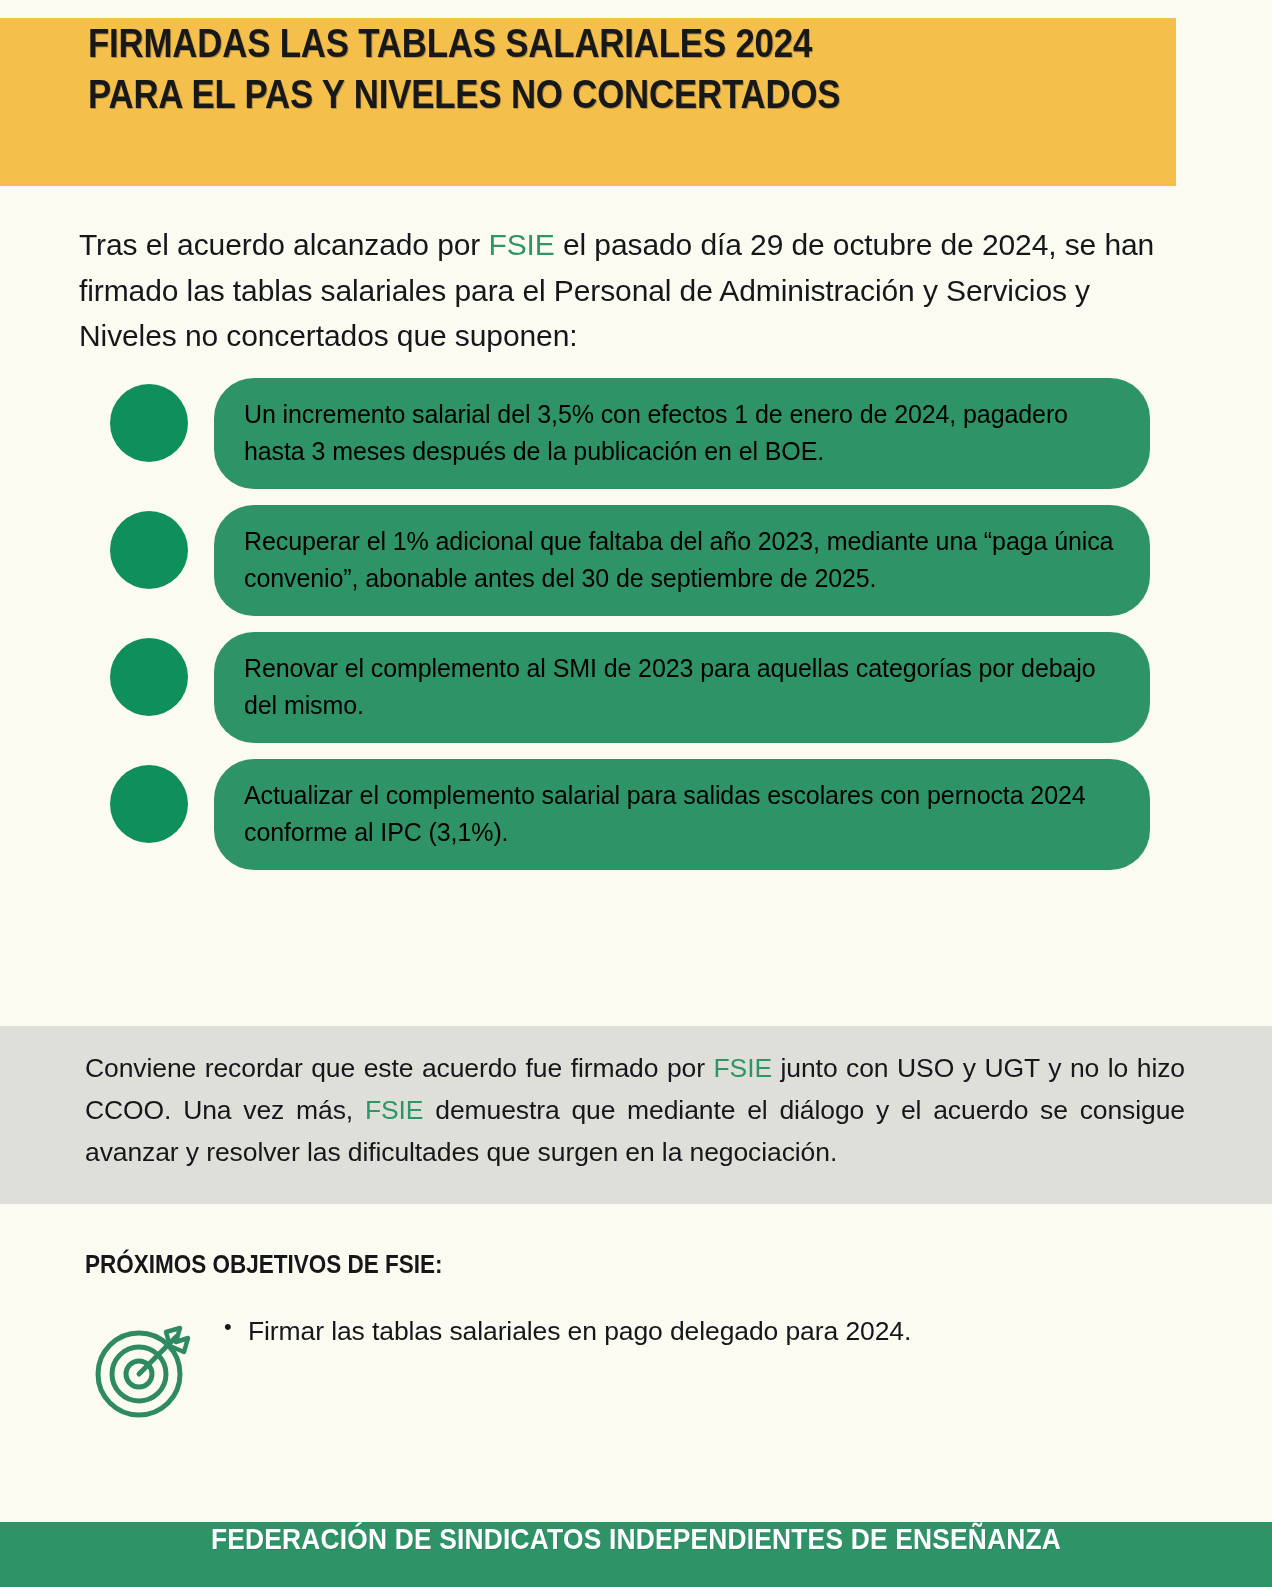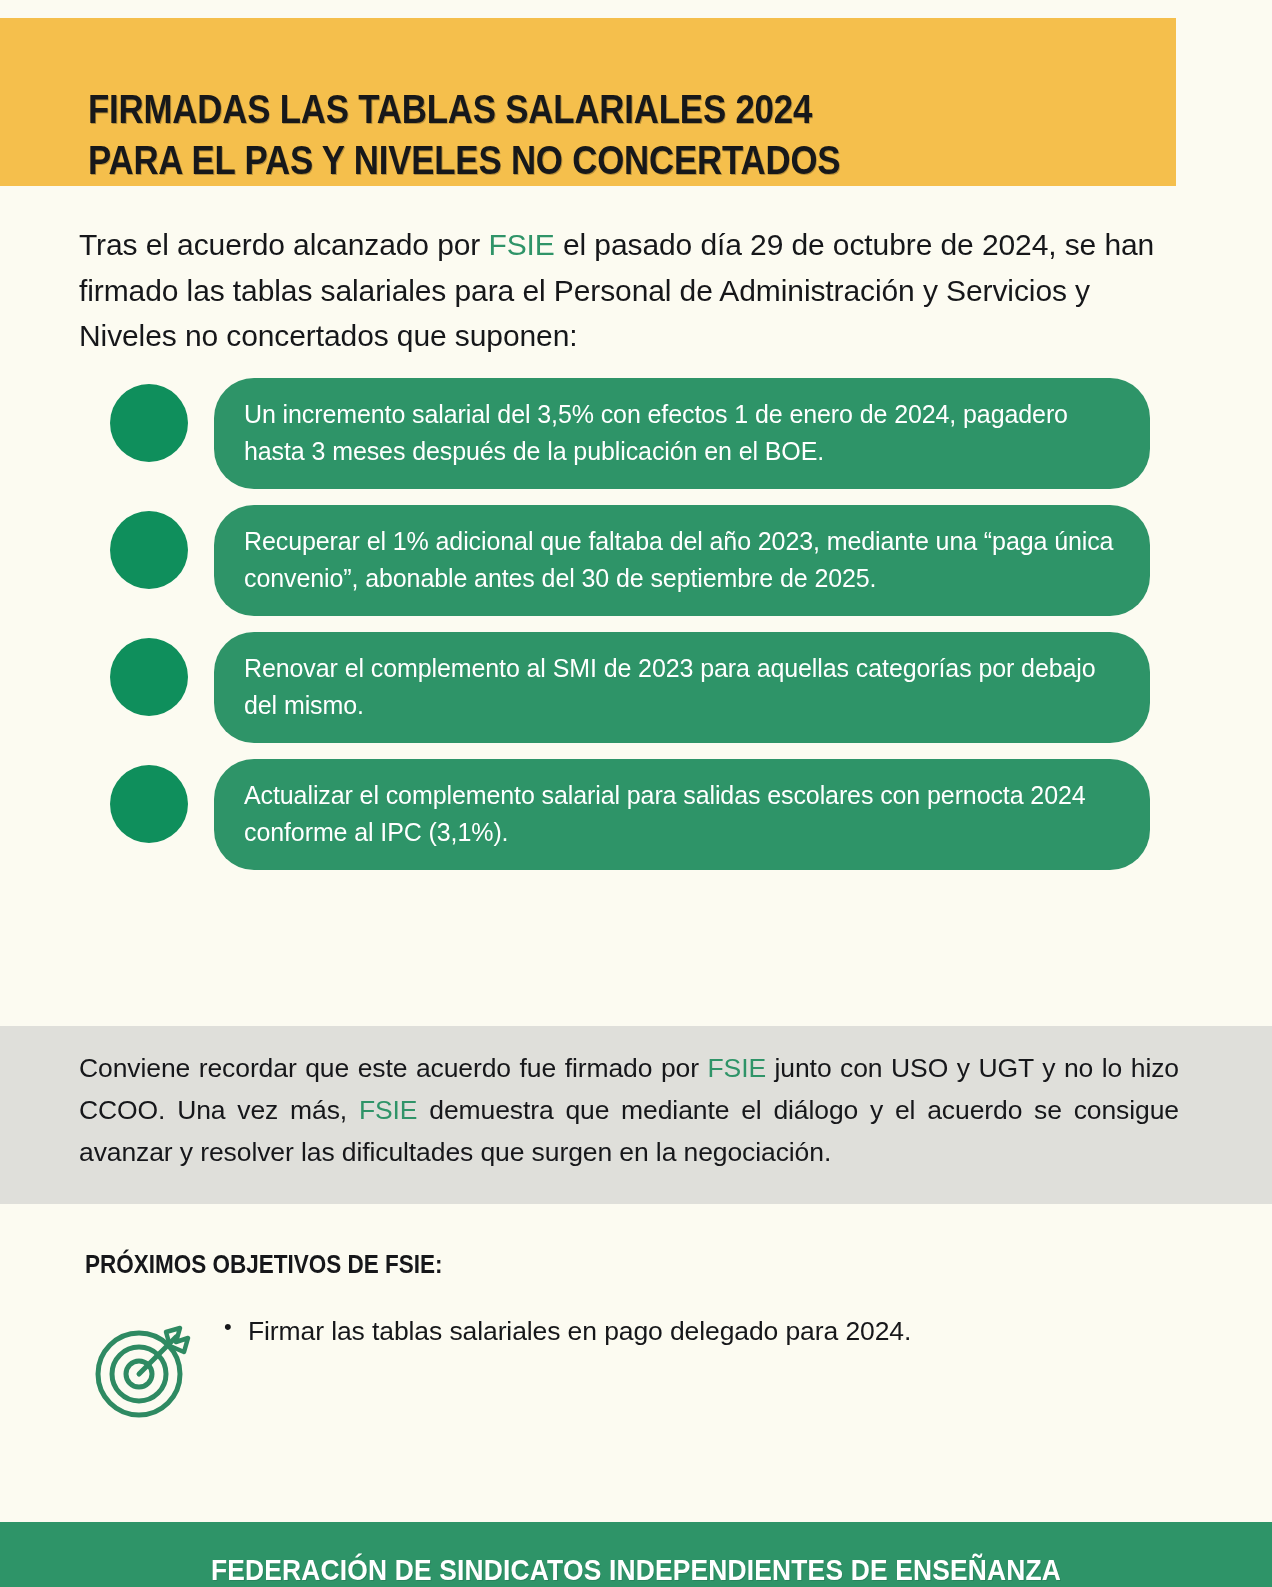--- a/index.html
+++ b/index.html
@@ -20,21 +20,21 @@
   .header-band {
     position: absolute;
     left: 0;
     top: 18px;
     width: 1176px;
     height: 168px;
     background: #f5bf4c;
     box-sizing: border-box;
     display: flex;
     flex-direction: column;
-    justify-content: flex-end;
+    justify-content: flex-start;
     padding-left: 88px;
   }
   .header-line {
     font-family: "Liberation Sans Narrow", "Liberation Sans", sans-serif;
     font-weight: bold;
     font-size: 40px;
     line-height: 1.28;
     letter-spacing: -0.2px;
     color: #17181a;
     transform: scaleX(0.87);
@@ -79,41 +79,41 @@
     align-self: flex-start;
     margin-top: 6px;
     margin-right: 26px;
   }
   .bullet-box {
     flex: 1 1 auto;
     background: #2e9468;
     border-radius: 40px;
     padding: 18px 30px 20px 30px;
     box-sizing: border-box;
-    color: #ffffff;
+    color: #000000;
     font-size: 25px;
     line-height: 1.46;
     letter-spacing: -0.1px;
     display: flex;
     align-items: center;
     min-height: 88px;
   }
 
   
   .grey-band {
     position: absolute;
     left: 0;
     top: 1026px;
     width: 1272px;
     height: 178px;
     background: #dfdfda;
   }
   .grey-text {
     position: absolute;
-    left: 79px;
+    left: 85px;
     top: 1048px;
     width: 1100px;
     font-size: 26.5px;
     line-height: 1.58;
     color: #16171a;
     text-align: justify;
     letter-spacing: -0.1px;
   }
 
   
@@ -173,21 +173,21 @@
 
   
   .footer-band {
     position: absolute;
     left: 0;
     top: 1522px;
     width: 1272px;
     height: 65px;
     background: #2e9468;
     display: flex;
-    align-items: flex-end;
+    align-items: flex-start;
     justify-content: center;
   }
   .footer-text {
     font-family: "Liberation Sans Narrow", "Liberation Sans", sans-serif;
     font-weight: bold;
     font-size: 30px;
     color: #ffffff;
     transform: scaleX(0.88);
     letter-spacing: 0.2px;
     white-space: nowrap;

